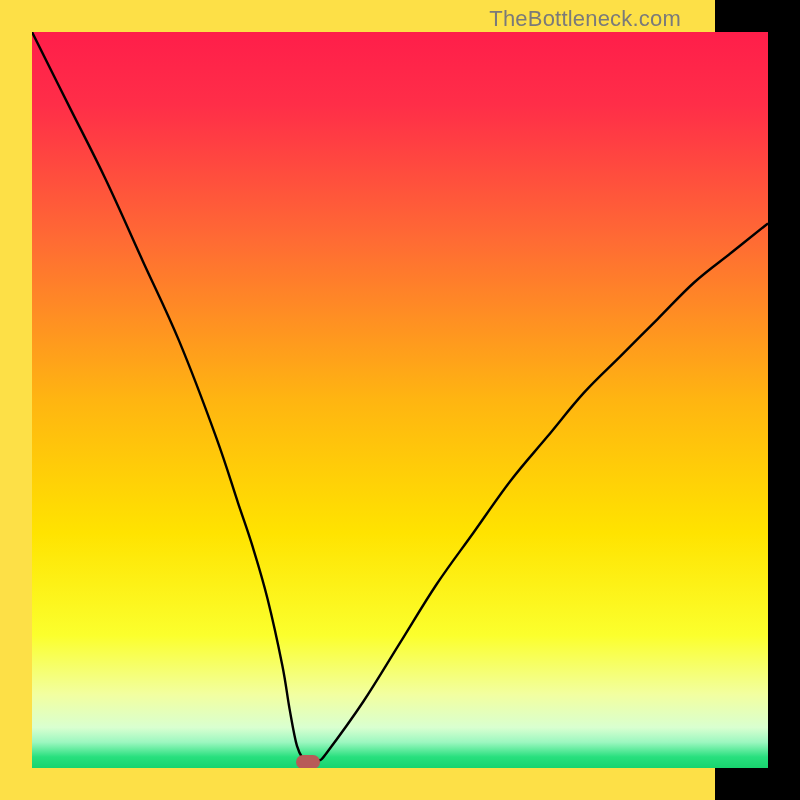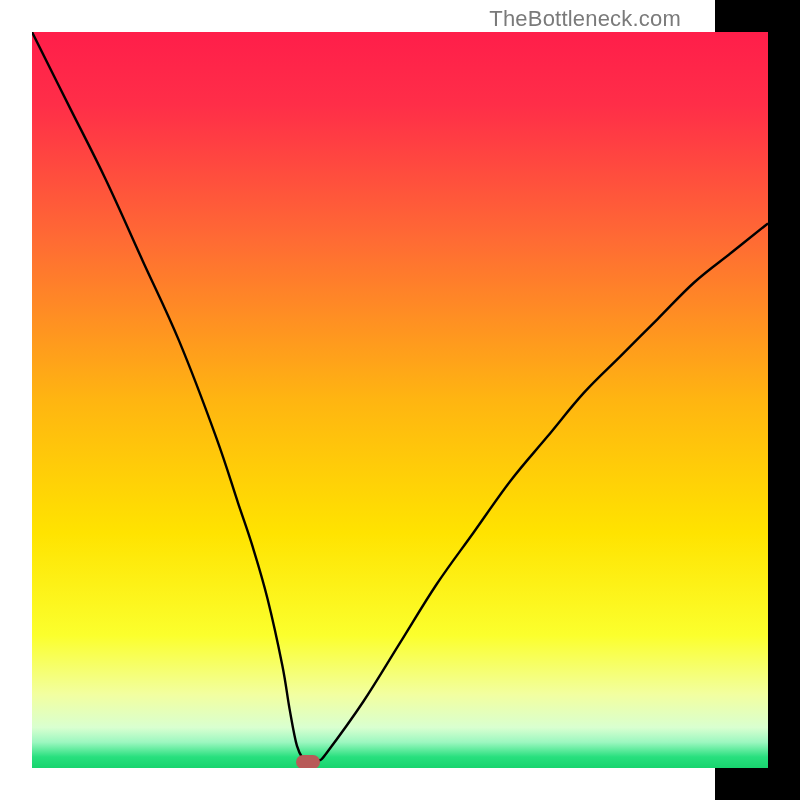--- a/index.html
+++ b/index.html
@@ -7,21 +7,21 @@
     padding: 0;
     width: 800px;
     height: 800px;
     background: #000;
     font-family: Arial, Helvetica, sans-serif;
   }
   .frame {
     position: relative;
     width: 715px;
     height: 800px;
-    background: #ffffff;
+    background: #fde047;
   }
   .plot {
     position: absolute;
     left: 32px;
     top: 32px;
     width: 736px;
     height: 736px;
     overflow: hidden;
     
   }

